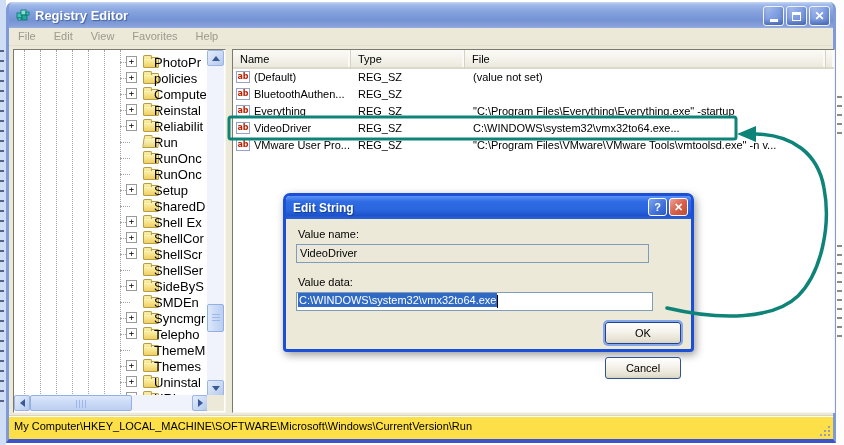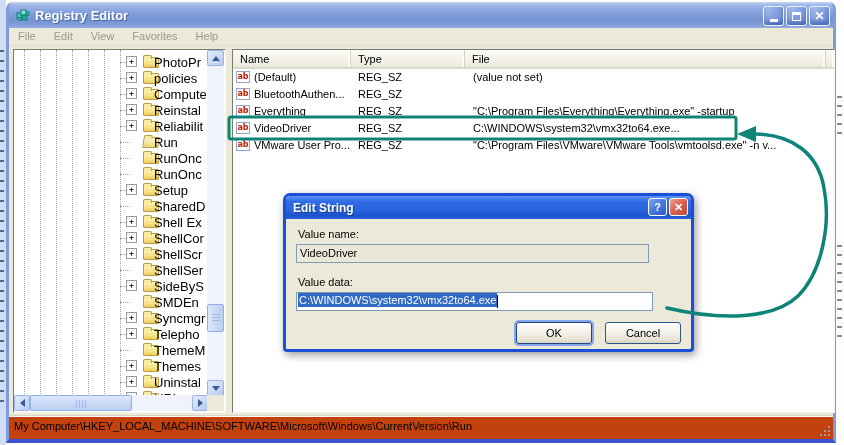--- a/index.html
+++ b/index.html
@@ -81,21 +81,21 @@
   .hcell.c-name { width:118px; } .hcell.c-type { width:114px; } .hcell.c-data { width:361px; }
   .hcell.c-fill { flex:1; border-right:none; }
   .lrow { position:relative; height:17px; white-space:nowrap; }
   .lrow .ab-icon { position:absolute; left:3px; top:2px; width:14px; height:12px; background:#fff;
     border:1px solid #96a2c6; color:#bb2200; font:bold 8px "DejaVu Sans",sans-serif; line-height:10px; text-align:center; }
   .lrow .c1 { position:absolute; left:21px; top:2px; width:96px; overflow:hidden; }
   .lrow .c2 { position:absolute; left:125px; top:2px; width:105px; overflow:hidden; }
   .lrow .c3 { position:absolute; left:240px; top:2px; width:356px; overflow:hidden; }
 
   
-  .statusbar { position:absolute; left:0; right:0; bottom:0; height:24px; background:#c2410c;
+  .statusbar { position:absolute; left:0; right:0; bottom:0; height:24px; background:#fde047;
     border-top:1px solid #d8d5c6; box-shadow:inset 0 1px 0 #fffdf4; }
   .status-text { position:absolute; left:5px; top:4px; }
   .grip { position:absolute; right:1px; bottom:1px; }
 
   
   .dialog { position:absolute; left:283px; top:193px; width:411px; height:159px; z-index:10;
     border:3px solid #1b4fd7; border-radius:7px 7px 4px 4px; background:#ece9d8;
     box-shadow:2px 3px 8px rgba(0,0,0,.4); }
   .dlg-title { height:23px; border-radius:4px 4px 0 0; position:relative; display:flex; align-items:center;
     background:linear-gradient(180deg,#5a93f5 0%, #2e6be4 25%, #2a66dd 60%, #1c52cc 85%, #2e62d8 100%); }
@@ -107,21 +107,21 @@
   .dlg-btn.close { background:linear-gradient(135deg,#efa395 0%, #d8604c 50%, #c04a35 100%); }
   .dlg-body { position:relative; height:130px; }
   .dlg-label { position:absolute; left:12px; font-size:11px; }
   .lbl-name { top:9px; } .lbl-data { top:57px;text-align:right; }
   .field { position:absolute; left:10px; height:19px; border:1px solid #7f9db9; font-size:11px; padding:2px 3px;
     white-space:nowrap; overflow:hidden; }
   .field.name { top:25px; width:353px; background:#ebe8da; }
   .field.data { top:73px; width:357px; background:#fff; padding:1px 0 0 1px; }
   .sel-text { background:#316ac5; color:#fff; padding:1px 1px; }
   .caret { display:inline-block; width:1px; height:13px; background:#000; vertical-align:middle; }
-  .btn-row { position:absolute; right:10px; top:103px; display:flex; gap:13px; }
+  .btn-row { position:absolute; right:10px; top:103px; display:flex; gap:13px;flex-direction:column; }
   .xp-btn { width:76px; height:22px; border:1px solid #30548f; border-radius:3px; font-size:11px;
     background:linear-gradient(180deg,#ffffff 0%, #f4f2ea 45%, #e6e2d2 85%, #d8d4c2 100%);
     display:flex; align-items:center; justify-content:center; }
   .xp-btn.default { box-shadow:0 0 0 2px #84a7eb; border-color:#24418c; }
 
   
   .annotation { position:absolute; left:0; top:0; z-index:20; pointer-events:none; }
 </style>
 </head>
 <body>

